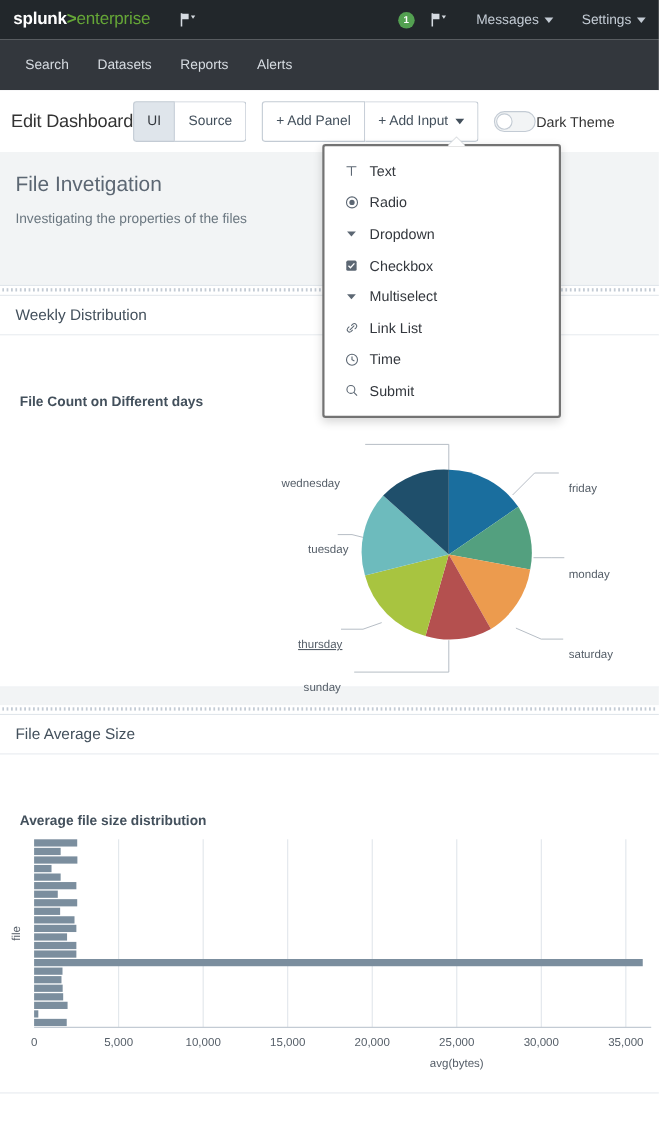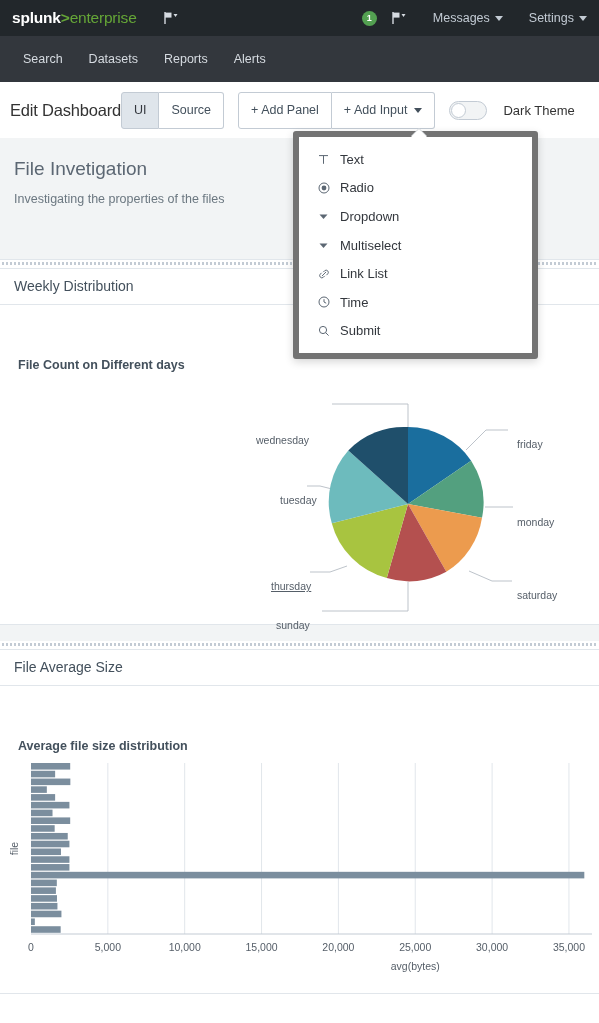--- a/index.html
+++ b/index.html
@@ -86,40 +86,40 @@
   .btn.first { border-radius: 3px 0 0 3px; }
   .btn.last  { border-radius: 0 3px 3px 0; }
   .btn.active { background: #dfe5eb; color: #33373d; }
   .group-gap { width: 14px; }
   .caret-btn {
     width: 0; height: 0; margin-left: 7px;
     border-left: 4px solid transparent;
     border-right: 4px solid transparent;
     border-top: 5px solid #43505c;
   }
-  .theme-wrap { margin-left: 14px; display: flex; align-items: center; gap: 16px; }
+  .theme-wrap { margin-left: 14px; display: flex; align-items: center; gap: 0; }
   .toggle {
     width: 38px; height: 19px; border-radius: 10px;
     background: #f2f4f5; border: 1px solid #c3cbd4;
     position: relative;
   }
   .toggle .knob {
     position: absolute; top: 1px; left: 1px;
     width: 15px; height: 15px; border-radius: 50%;
     background: #ffffff; border: 1px solid #c3cbd4;
   }
   .theme-label { font-size: 13px; color: #333333; }
 
   
   .dropdown {
     position: absolute;
     left: 293px; top: 131px;
-    width: 245px;
+    width: 217px;
     background: #ffffff;
-    border: 6px solid #737373;
+    border: 2px solid #737373;
     border-radius: 3px;
     box-shadow: 0 3px 9px rgba(0,0,0,0.16);
     padding: 8px 0;
     z-index: 50;
   }
   .dropdown:before {
     content: "";
     position: absolute; top: -8px; left: 112px;
     width: 0; height: 0;
     border-left: 8px solid transparent;
@@ -276,20 +276,29 @@
     </span>
     <span>Radio</span>
   </div>
   <div class="ditem">
     <span class="dicon">
       <svg width="11" height="11" viewBox="0 0 11 11">
           <path d="M1.5 3.5 L5.5 8 L9.5 3.5 Z" fill="#5c6773"></path>
         </svg>
     </span>
     <span>Dropdown</span>
+  </div>
+  <div class="ditem">
+    <span class="dicon">
+      <svg width="11" height="11" viewBox="0 0 11 11">
+          <rect x="0.8" y="0.8" width="9.4" height="9.4" rx="1.5" fill="#5c6773"></rect>
+          <path d="M2.8 5.6 L4.6 7.4 L8.2 3.4" stroke="#ffffff" stroke-width="1.2" fill="none"></path>
+        </svg>
+    </span>
+    <span>Checkbox</span>
   </div>
   <div class="ditem">
     <span class="dicon">
       <svg width="11" height="11" viewBox="0 0 11 11">
           <path d="M1.5 3.5 L5.5 8 L9.5 3.5 Z" fill="#5c6773"></path>
         </svg>
     </span>
     <span>Multiselect</span>
   </div>
   <div class="ditem">

